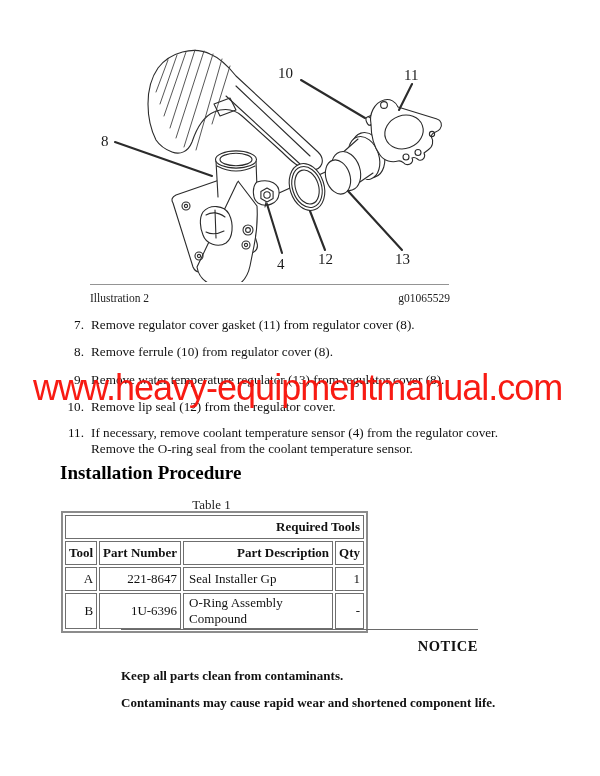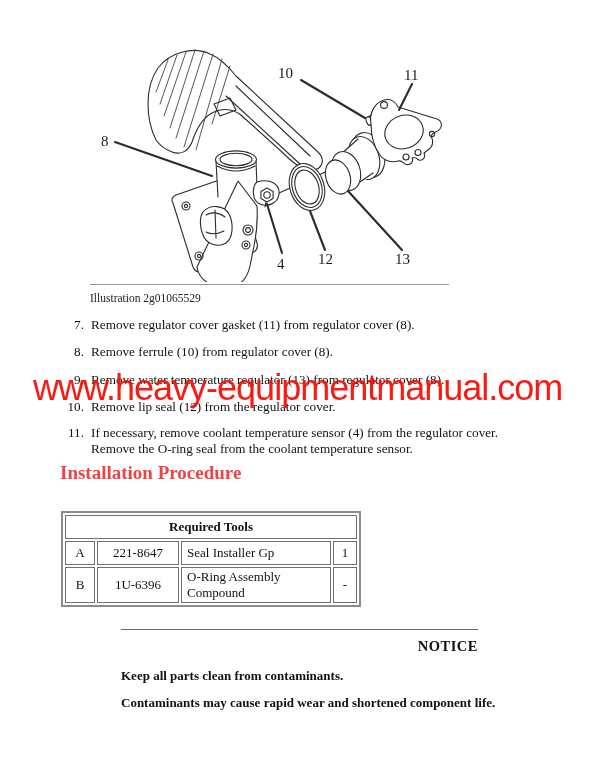--- a/index.html
+++ b/index.html
@@ -13,38 +13,38 @@
     stroke:#2b2b2b;fill:none;stroke-width:1.1;stroke-linecap:round;stroke-linejoin:round;
   }
   .diagram .fillw{fill:#ffffff;}
   .diagram .thick{stroke-width:2.1;}
   .diagram .thin{stroke-width:1.2;}
   .diagram .hatch{stroke-width:0.9;stroke:#444;}
   .diagram text{font-family:"Liberation Serif",serif;font-size:15px;fill:#1a1a1a;stroke:none;}
   .rule{position:absolute;height:0;border-top:1px solid #949494;}
   .rule-illustration{left:90px;top:284px;width:359px;}
   .ill-caption{position:absolute;left:90px;top:292px;width:360px;display:flex;
-    font-size:11.5px;color:#222;}
+    justify-content:space-between;font-size:11.5px;color:#222;}
   
   .step{position:absolute;left:62px;width:480px;display:flex;font-size:13.2px;line-height:16px;}
   .step-num{flex:none;width:22px;text-align:right;margin-right:7px;}
   .step-text{flex:1;}
   
   .watermark{position:absolute;left:33px;top:367px;white-space:nowrap;
     font-family:"Liberation Sans",sans-serif;font-size:36px;font-weight:normal;
     letter-spacing:-1px;color:#f8120a;opacity:.96;z-index:5;text-align:right;}
   
   .section-title{position:absolute;left:60px;top:462px;font-size:19px;font-weight:bold;
-    color:#ef4444;}
+    color:#000000;}
   
   .table-caption{position:absolute;left:61px;top:497px;width:301px;text-align:center;
     font-size:13px;color:#222;}
   table.tools{position:absolute;left:61px;top:511px;border-collapse:separate;
     border-spacing:2px;border:2px solid #8c8c8c;background:#fff;font-size:13px;}
-  table.tools td{border:1px solid #6f6f6f;padding:1px 3px;height:20px;text-align:center;
+  table.tools td{border:1px solid #6f6f6f;padding:1px 3px;height:20px;text-align:right;
     background:#fff;vertical-align:middle;}
   table.tools td.b{font-weight:bold;}
   table.tools td.left{text-align:left;padding-left:5px;}
   
   .rule-notice{left:121px;top:629px;width:357px;border-top:1px solid #6a6a6a;}
   .notice-title{position:absolute;left:121px;top:638px;width:357px;text-align:right;
     font-weight:bold;font-size:14.5px;letter-spacing:.5px;}
   .notice-line{position:absolute;left:121px;width:420px;font-weight:bold;font-size:13px;}
 </style>
 </head>
@@ -193,32 +193,39 @@
   </div>
   <div class="step" style="top:425px">
     <span class="step-num">11.</span>
     <span class="step-text">If necessary, remove coolant temperature sensor (4) from the regulator cover. Remove the O-ring seal from the coolant temperature sensor.</span>
   </div>
 
   <div class="watermark">www.heavy-equipmentmanual.com</div>
 
   <div class="section-title">Installation Procedure</div>
 
+  <div class="table-caption">Table 1</div>
   <table class="tools">
     <colgroup>
         <col style="width:30px">
         <col style="width:82px">
         <col style="width:150px">
         <col style="width:24px">
       </colgroup>
     <tbody>
       <tr>
         <td colspan="4" class="b">Required Tools</td>
       </tr>
       <tr>
+        <td class="b">Tool</td>
+        <td class="b">Part Number</td>
+        <td class="b">Part Description</td>
+        <td class="b">Qty</td>
+      </tr>
+      <tr>
         <td>A</td>
         <td>221-8647</td>
         <td class="left">Seal Installer Gp</td>
         <td>1</td>
       </tr>
       <tr>
         <td>B</td>
         <td>1U-6396</td>
         <td class="left">O-Ring Assembly Compound</td>
         <td>-</td>

